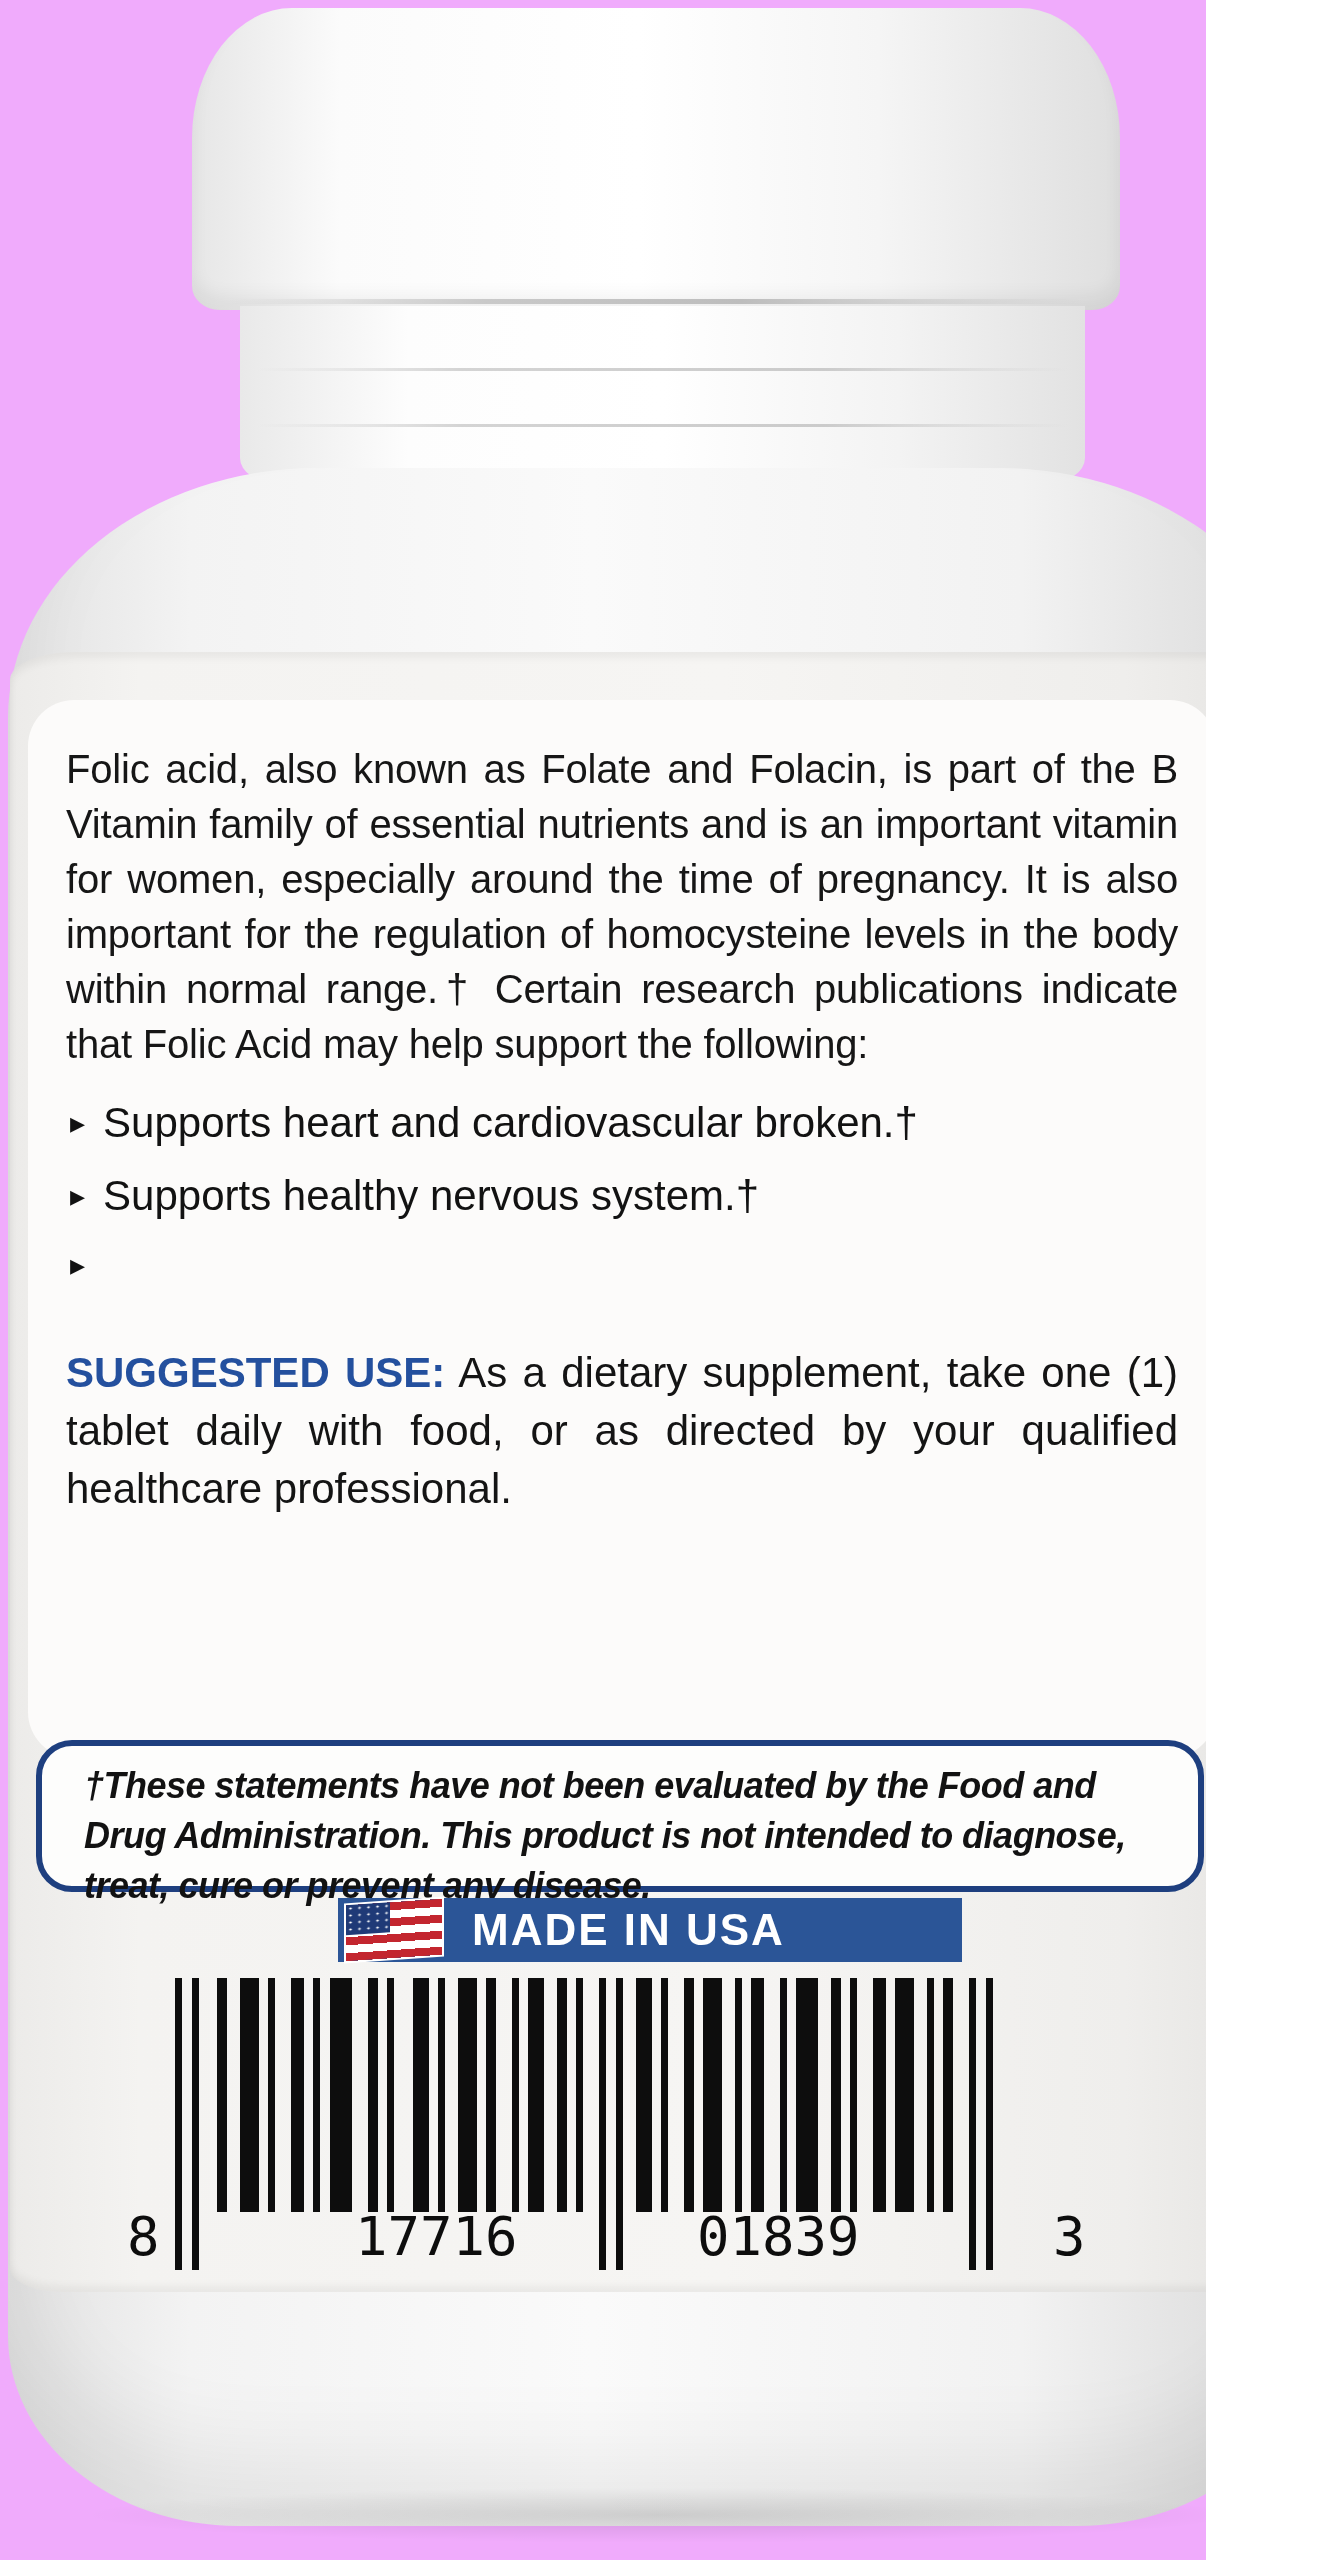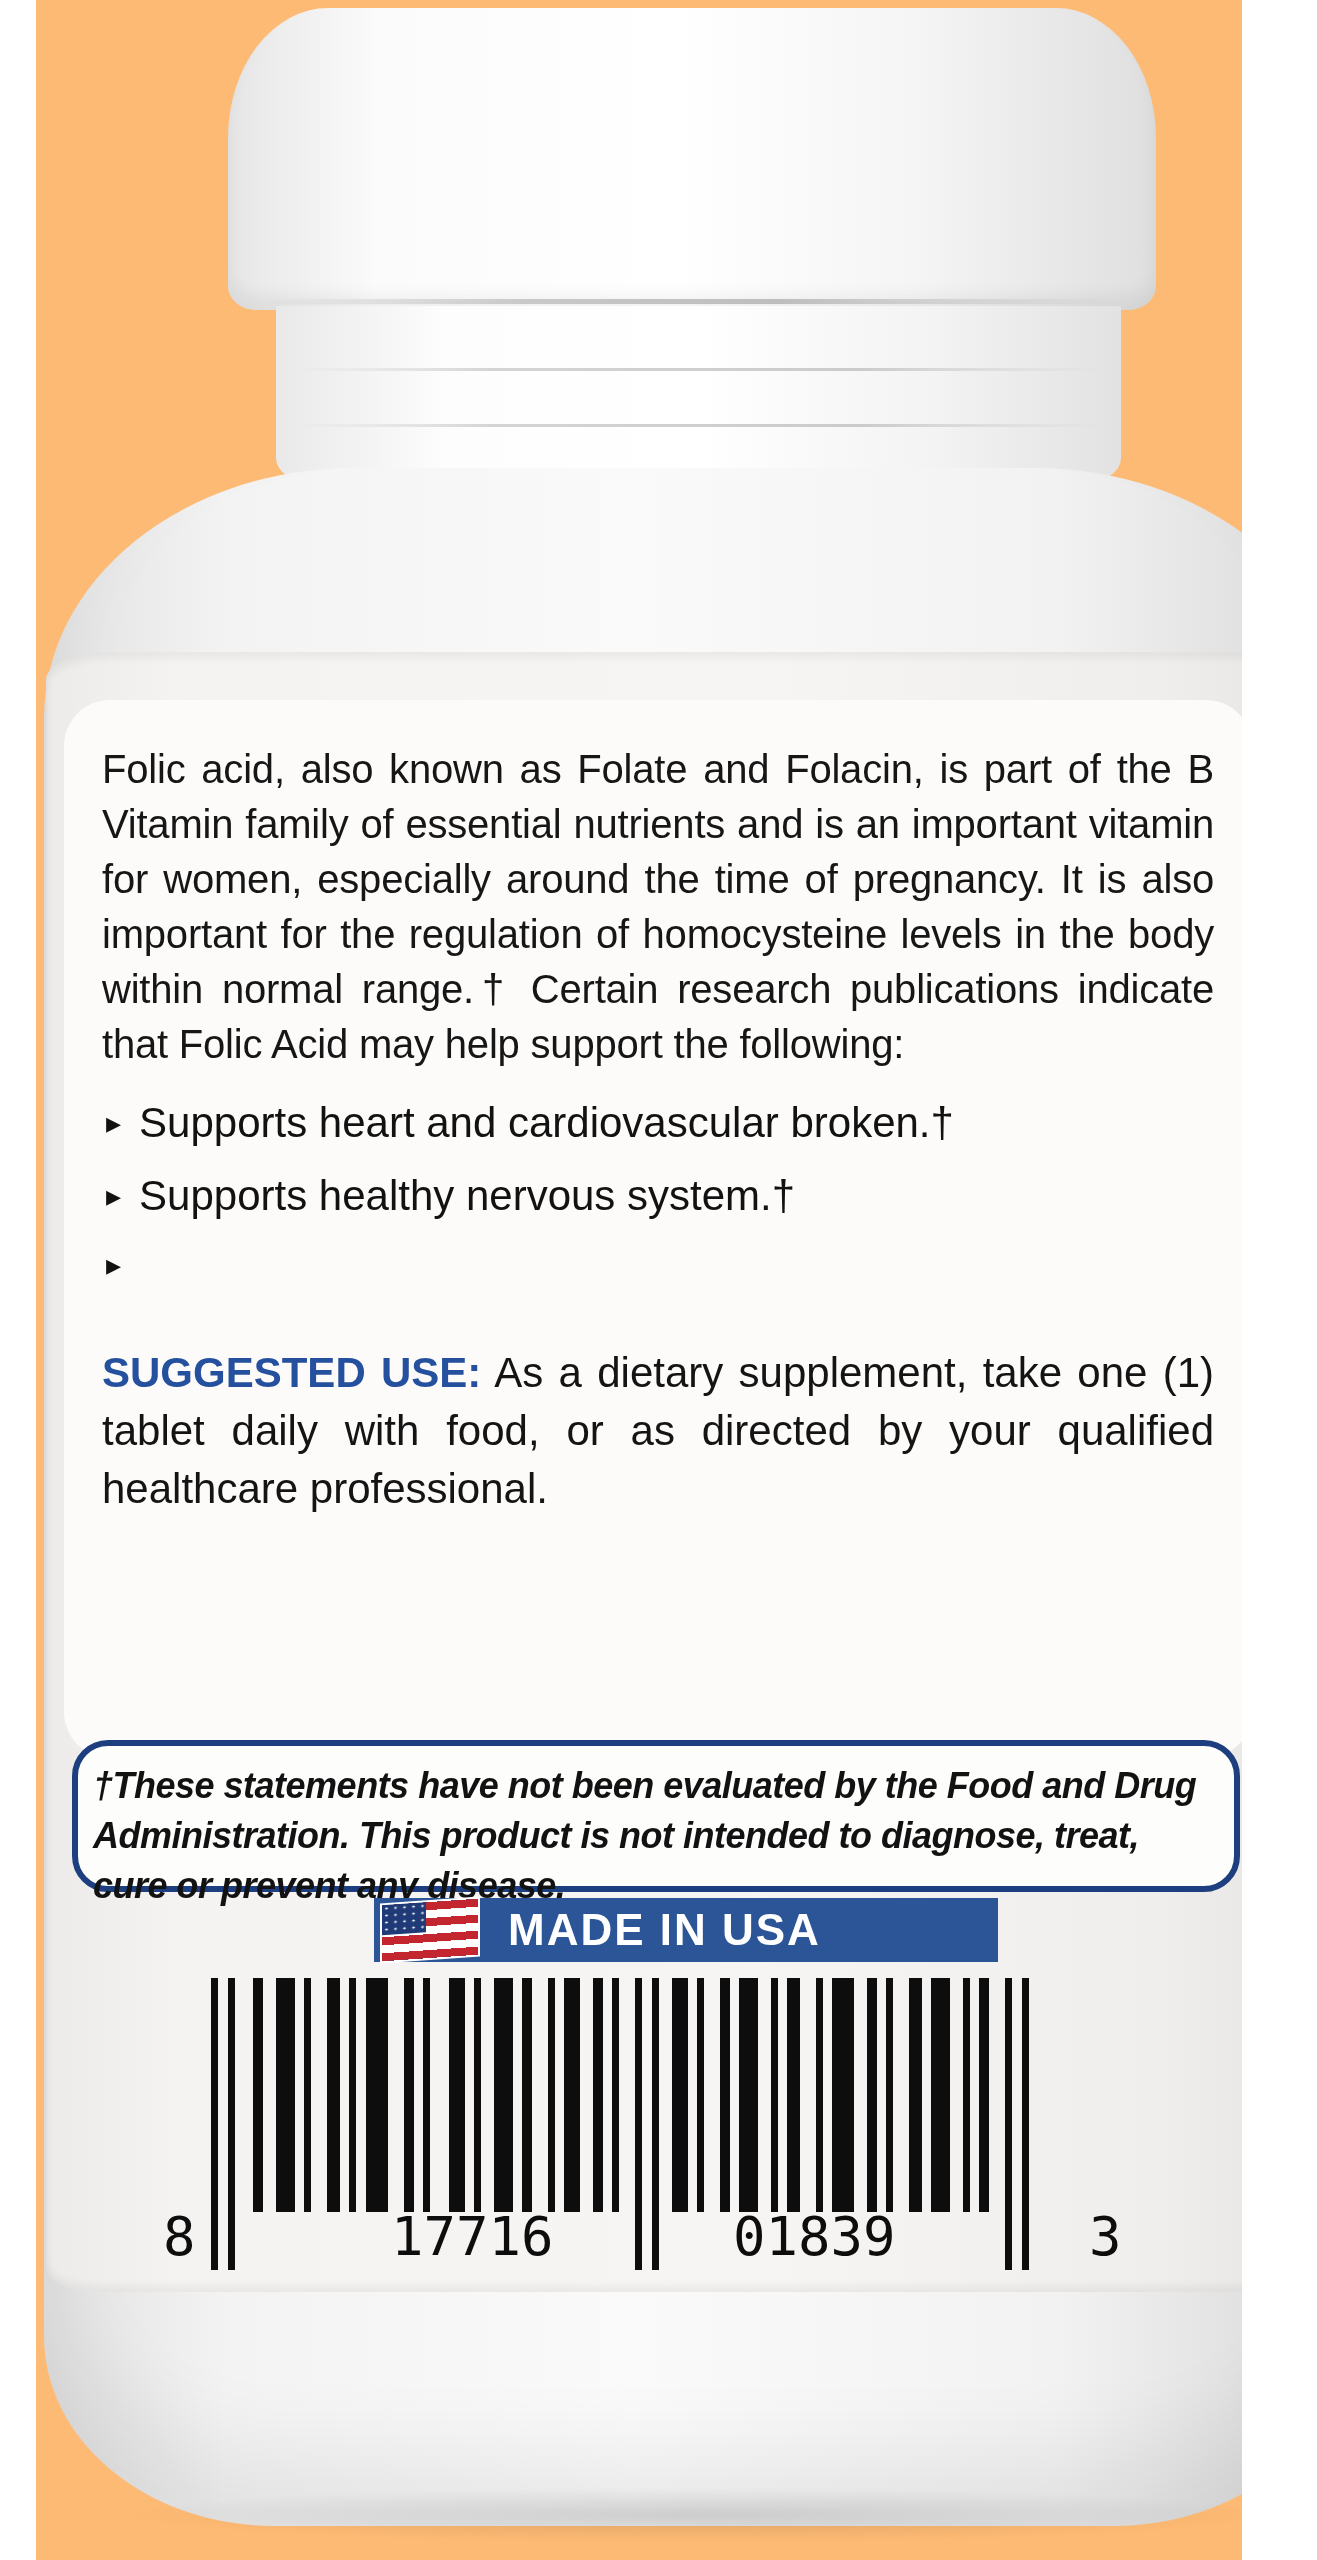--- a/index.html
+++ b/index.html
@@ -1,17 +1,17 @@
 <!DOCTYPE html>
 <html><head>
 <meta charset="utf-8">
 <style>
   html,body{margin:0;padding:0;background:#ffffff;}
-  .scene{position:relative;width:1206px;height:2560px;background:#fdba74;overflow:hidden;
-         font-family:"Liberation Sans",sans-serif;margin-left:36px;}
+  .scene{position:relative;width:1206px;height:2560px;background:#f0abfc;overflow:hidden;
+         font-family:"Liberation Sans",sans-serif;}
 
   
   .cap{position:absolute;left:192px;top:8px;width:928px;height:302px;
        background:linear-gradient(90deg,#e6e6e6 0%,#fbfbfb 16%,#ffffff 48%,#f5f5f5 74%,#dfdfdf 100%);
        border-radius:100px 100px 28px 28px / 130px 130px 24px 24px;
        box-shadow:inset 0 -14px 18px rgba(0,0,0,.06);}
   .cap::after{content:"";position:absolute;left:4%;bottom:6px;width:92%;height:5px;
        background:linear-gradient(90deg,transparent,#c9c9c9 30%,#bdbdbd 60%,transparent);border-radius:4px;}
   .neck{position:absolute;left:240px;top:306px;width:845px;height:178px;
        background:linear-gradient(90deg,#e9e9e9 0%,#fdfdfd 20%,#ffffff 50%,#f3f3f3 78%,#e2e2e2 100%);
@@ -38,21 +38,21 @@
   .benefits{list-style:none;margin:24px 0 0 4px;padding:0;}
   .benefits li{display:flex;align-items:baseline;margin:15px 0;font-size:42px;line-height:54px;color:#121212;}
   .arrow{font-size:30px;margin-right:18px;color:#111;position:relative;top:-4px;}
   .use{margin:48px 0 0 0;font-size:42px;line-height:58px;color:#141414;text-align:justify;}
   .use-label{font-weight:bold;color:#24509e;}
   .warnings{margin-top:54px;}
   .warnings p{margin:0 0 14px 0;font-size:42px;line-height:62px;font-weight:bold;font-style:italic;
        color:#1e3f7f;letter-spacing:-.5px;}
 
   .disclaimer-box{position:absolute;left:36px;top:1740px;width:1168px;height:152px;box-sizing:border-box;
-       border:6px solid #1e3f7f;border-radius:36px;background:#fdfdfc;padding:15px 15px;}
+       border:6px solid #1e3f7f;border-radius:36px;background:#fdfdfc;padding:15px 42px;}
   .disclaimer-box p{margin:0;font-size:36px;line-height:50px;font-weight:bold;font-style:italic;
        color:#121212;letter-spacing:-.5px;}
 
   .made-band{position:absolute;left:338px;top:1898px;width:624px;height:64px;background:#2b5597;
        display:flex;align-items:center;}
   .flag{position:relative;width:96px;height:56px;margin-left:8px;flex:none;
        background:repeating-linear-gradient(180deg,#c3262f 0 8px,#ffffff 8px 16px);
        transform:skewY(-4deg);box-shadow:0 0 0 2px #ffffff;}
   .canton{position:absolute;left:0;top:0;width:44px;height:30px;background:#1f3a77;
        background-image:radial-gradient(#ffffff 1.3px,transparent 1.4px);background-size:9px 7px;}

